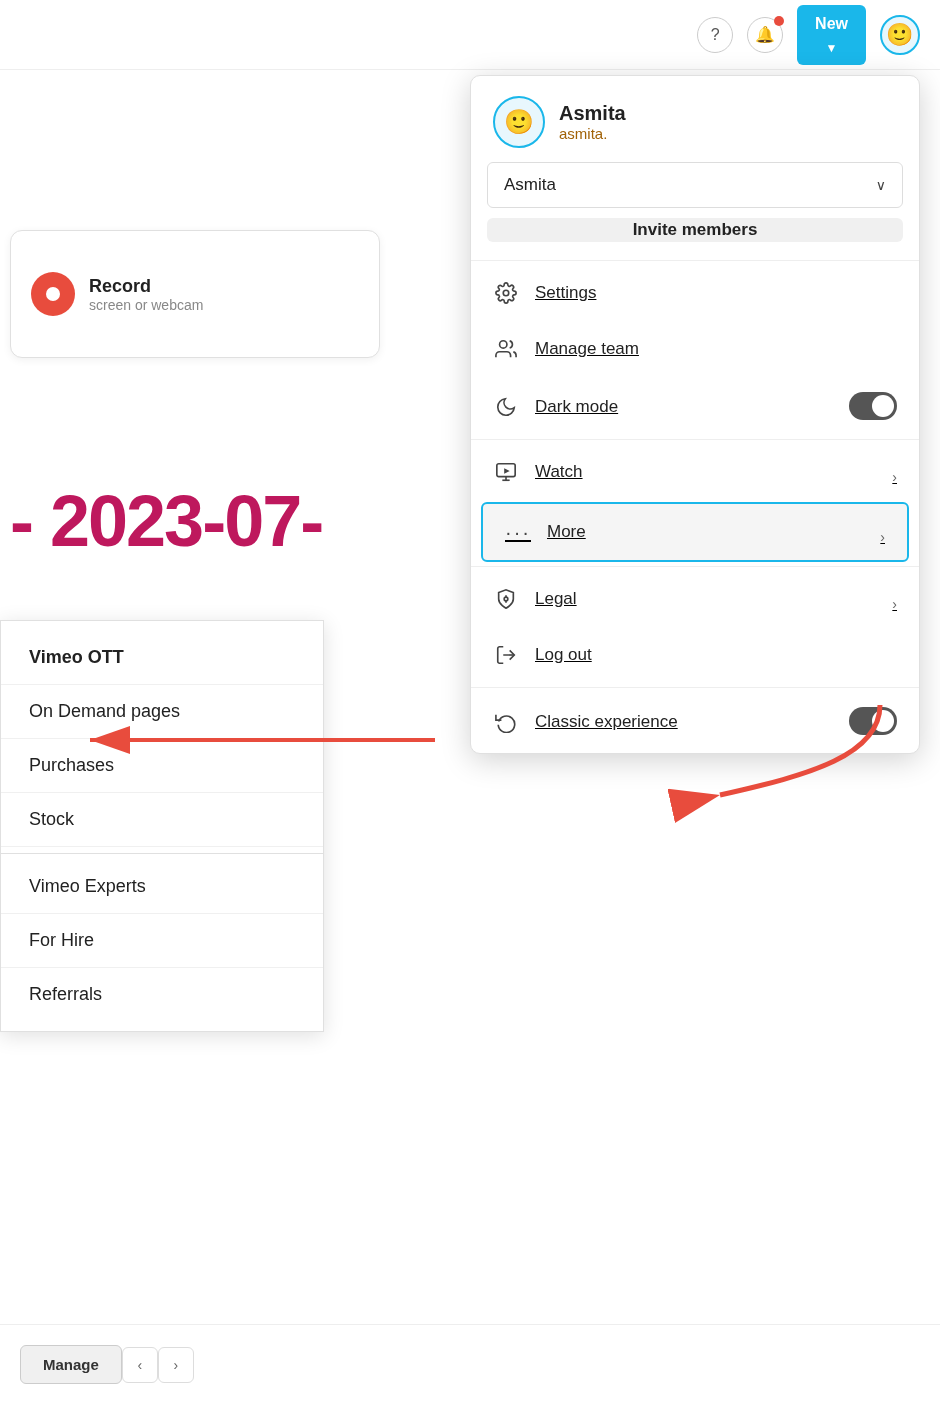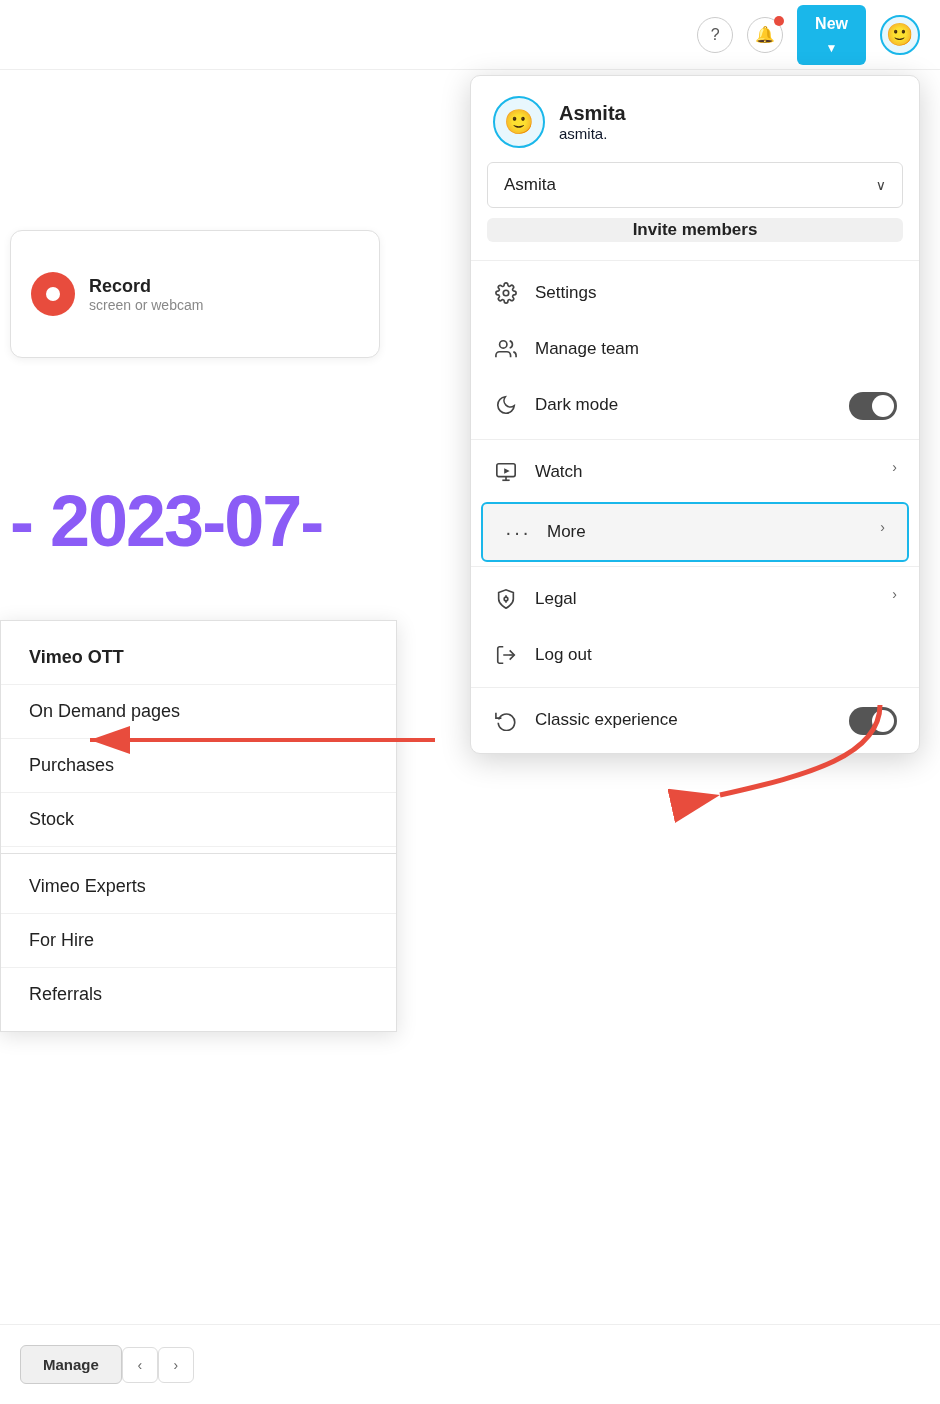--- a/index.html
+++ b/index.html
@@ -114,30 +114,30 @@
       color: #888;
     }
 
     
     .date-text {
       position: absolute;
       top: 480px;
       left: 10px;
       font-size: 72px;
       font-weight: 900;
-      color: #8b5cf6;
+      color: #be185d;
       letter-spacing: -2px;
     }
 
     
     .submenu-left {
       position: absolute;
       top: 620px;
       left: 0;
-      width: 397px;
+      width: 324px;
       background: #fff;
       border: 1px solid #e0e0e0;
       border-radius: 0;
       box-shadow: 0 4px 20px rgba(0,0,0,0.12);
       padding: 10px 0;
     }
     .submenu-left-item {
       padding: 16px 28px;
       font-size: 18px;
       color: #222;
@@ -178,21 +178,21 @@
       flex-shrink: 0;
       font-size: 24px;
     }
     .user-name {
       font-size: 20px;
       font-weight: 700;
       color: #222;
     }
     .user-handle {
       font-size: 15px;
-      color: #0f172a;
+      color: #a16207;
     }
 
     
     .workspace-selector {
       margin: 0 16px 10px;
       border: 1px solid #ddd;
       border-radius: 6px;
       padding: 12px 16px;
       display: flex;
       align-items: center;
@@ -223,25 +223,26 @@
 
     .dropdown-divider {
       height: 1px;
       background: #eee;
       margin: 4px 0;
     }
 
     
     .menu-item {
       display: flex;
-      align-items: flex-start;
+      align-items: flex-end;
       justify-content: space-between;
       padding: 15px 22px;
       cursor: pointer;
       transition: background 0.15s;
+      text-decoration: underline;
     }
     .menu-item.active {
       background: #f0f0f0;
       border: 1.5px solid #1ab7ea;
       border-radius: 6px;
       margin: 0 8px;
     }
     .menu-item-left {
       display: flex;
       align-items: center;

